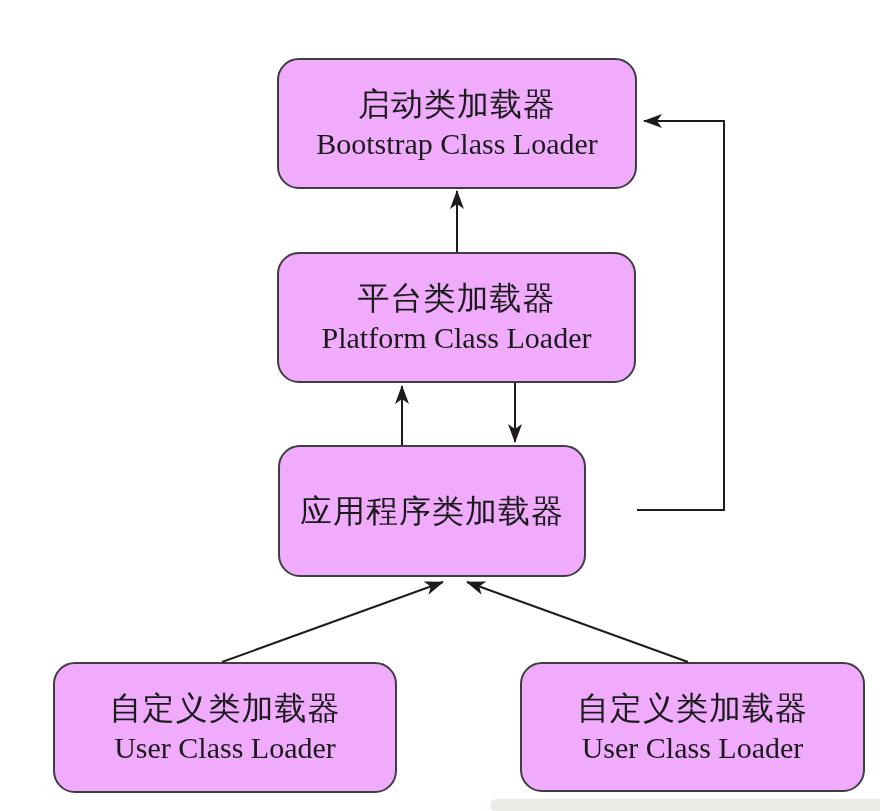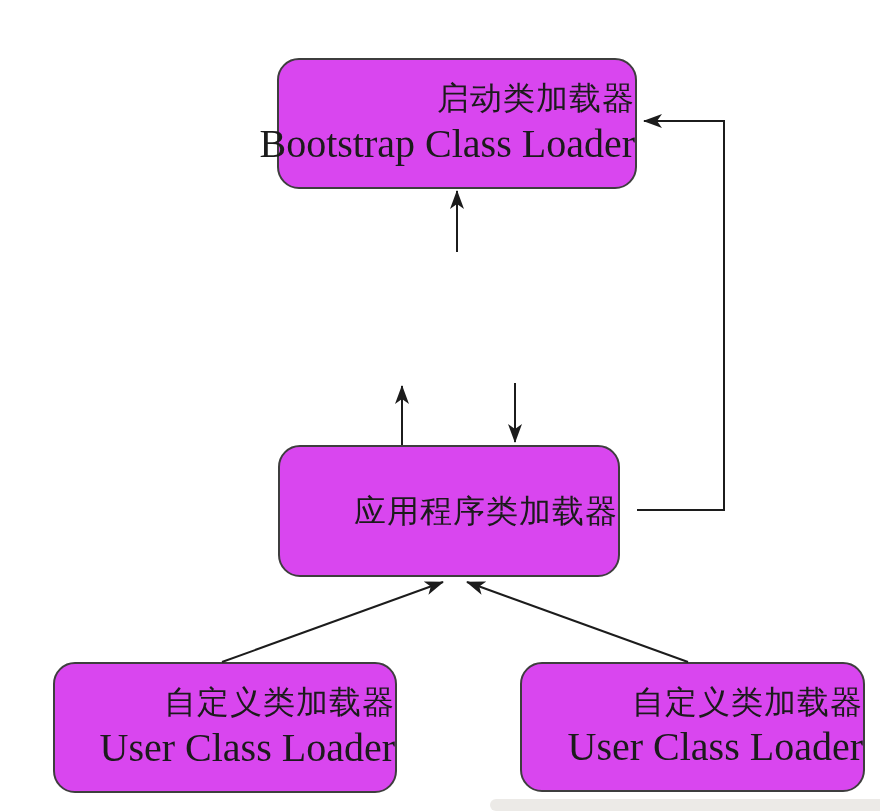--- a/index.html
+++ b/index.html
@@ -11,44 +11,44 @@
   .stage {
     position: relative;
     width: 880px;
     height: 811px;
     background: #ffffff;
     overflow: hidden;
   }
   .node {
     position: absolute;
     box-sizing: border-box;
-    background: #d946ef;
+    background: #f0abfc;
     border: 2.5px solid #3e3e3e;
     border-radius: 22px;
     display: flex;
     flex-direction: column;
-    align-items: flex-end;
+    align-items: center;
     justify-content: center;
     text-align: center;
     color: #1b1b1b;
   }
   .node .zh {
     font-size: 32px;
     line-height: 1.28;
     letter-spacing: 1px;
     white-space: nowrap;
   }
   .node .en {
-    font-size: 40px;
+    font-size: 30px;
     line-height: 1.25;
     white-space: nowrap;
   }
   #node-bootstrap   { left: 277px; top:  58px; width: 360px; height: 131px; }
   #node-platform    { left: 277px; top: 252px; width: 359px; height: 131px; }
-  #node-application { left: 278px; top: 445px; width: 342px; height: 132px; gap: 8px; }
+  #node-application { left: 278px; top: 445px; width: 308px; height: 132px; gap: 8px; }
   #node-user-left   { left:  53px; top: 662px; width: 344px; height: 131px; }
   #node-user-right  { left: 520px; top: 662px; width: 345px; height: 130px; }
 
   svg.connectors {
     position: absolute;
     left: 0;
     top: 0;
     pointer-events: none;
   }
   .edge {
@@ -69,20 +69,24 @@
 </head>
 <body>
 
 <div class="stage">
 
   <div class="node" id="node-bootstrap">
     <div class="zh">启动类加载器</div>
     <div class="en">Bootstrap Class Loader</div>
   </div>
 
+  <div class="node" id="node-platform">
+    <div class="zh">平台类加载器</div>
+    <div class="en">Platform Class Loader</div>
+  </div>
 
   <div class="node" id="node-application">
     <div class="zh">应用程序类加载器</div>
   </div>
 
   <div class="node" id="node-user-left">
     <div class="zh">自定义类加载器</div>
     <div class="en">User Class Loader</div>
   </div>
 

